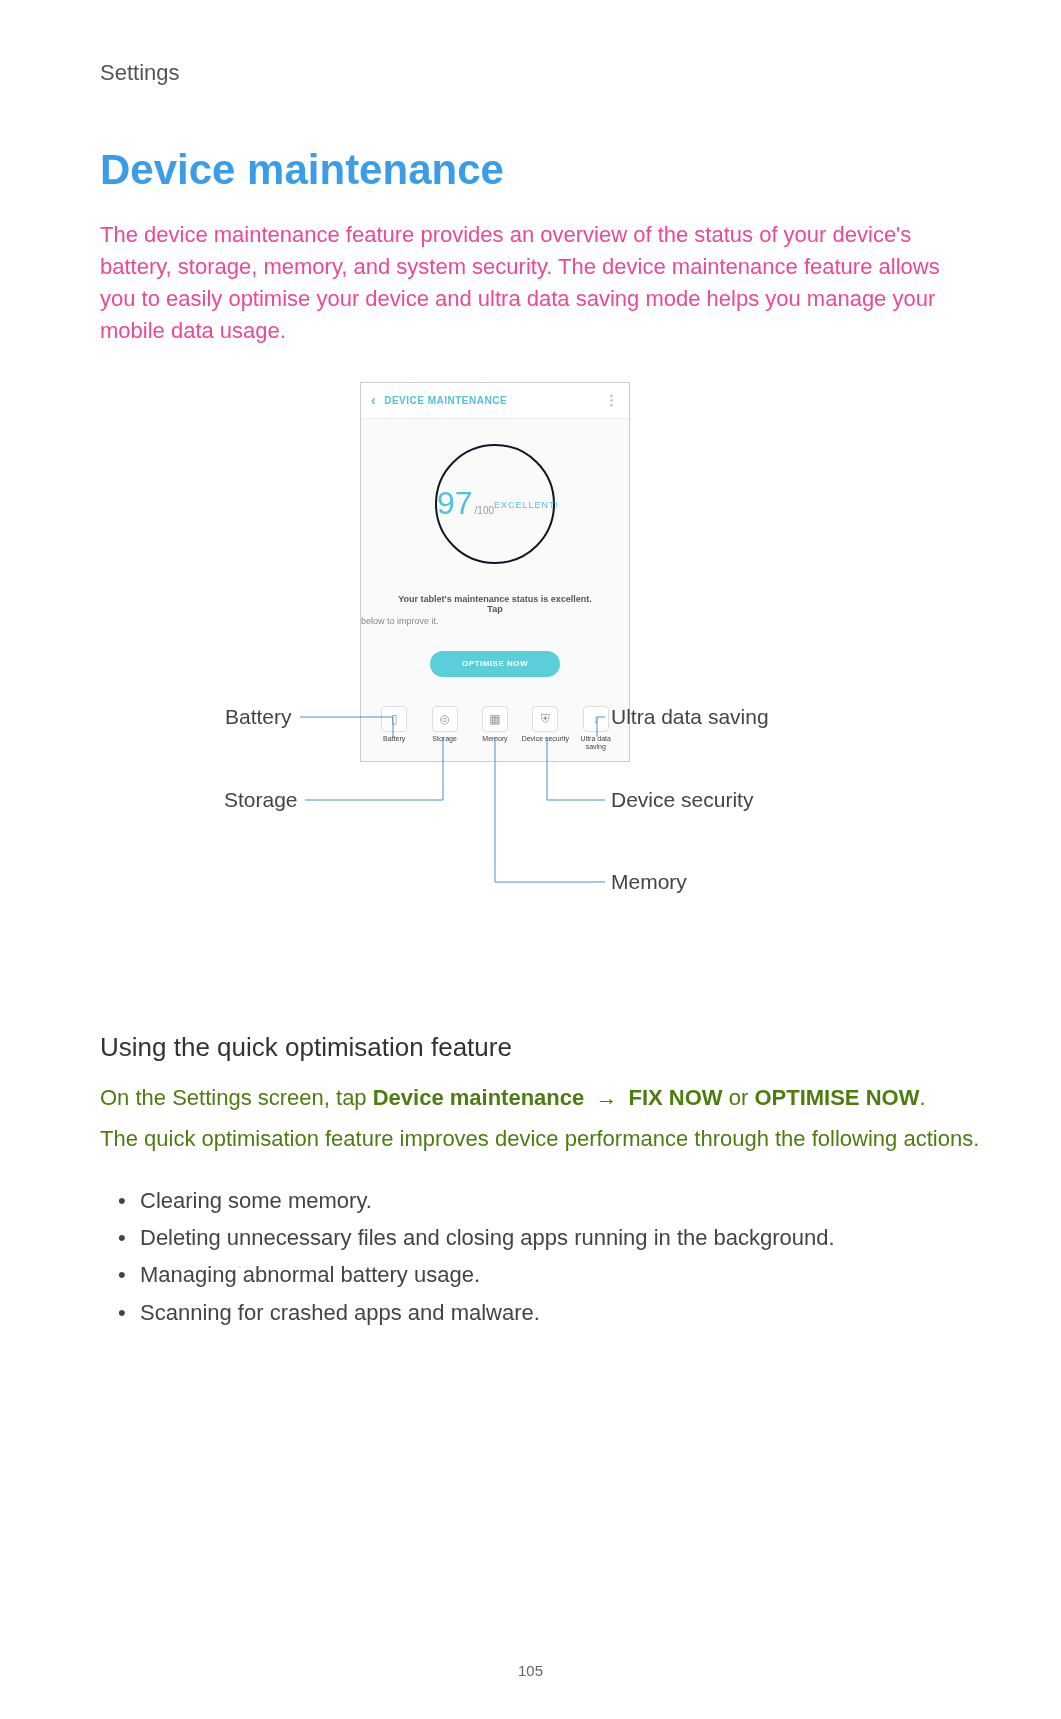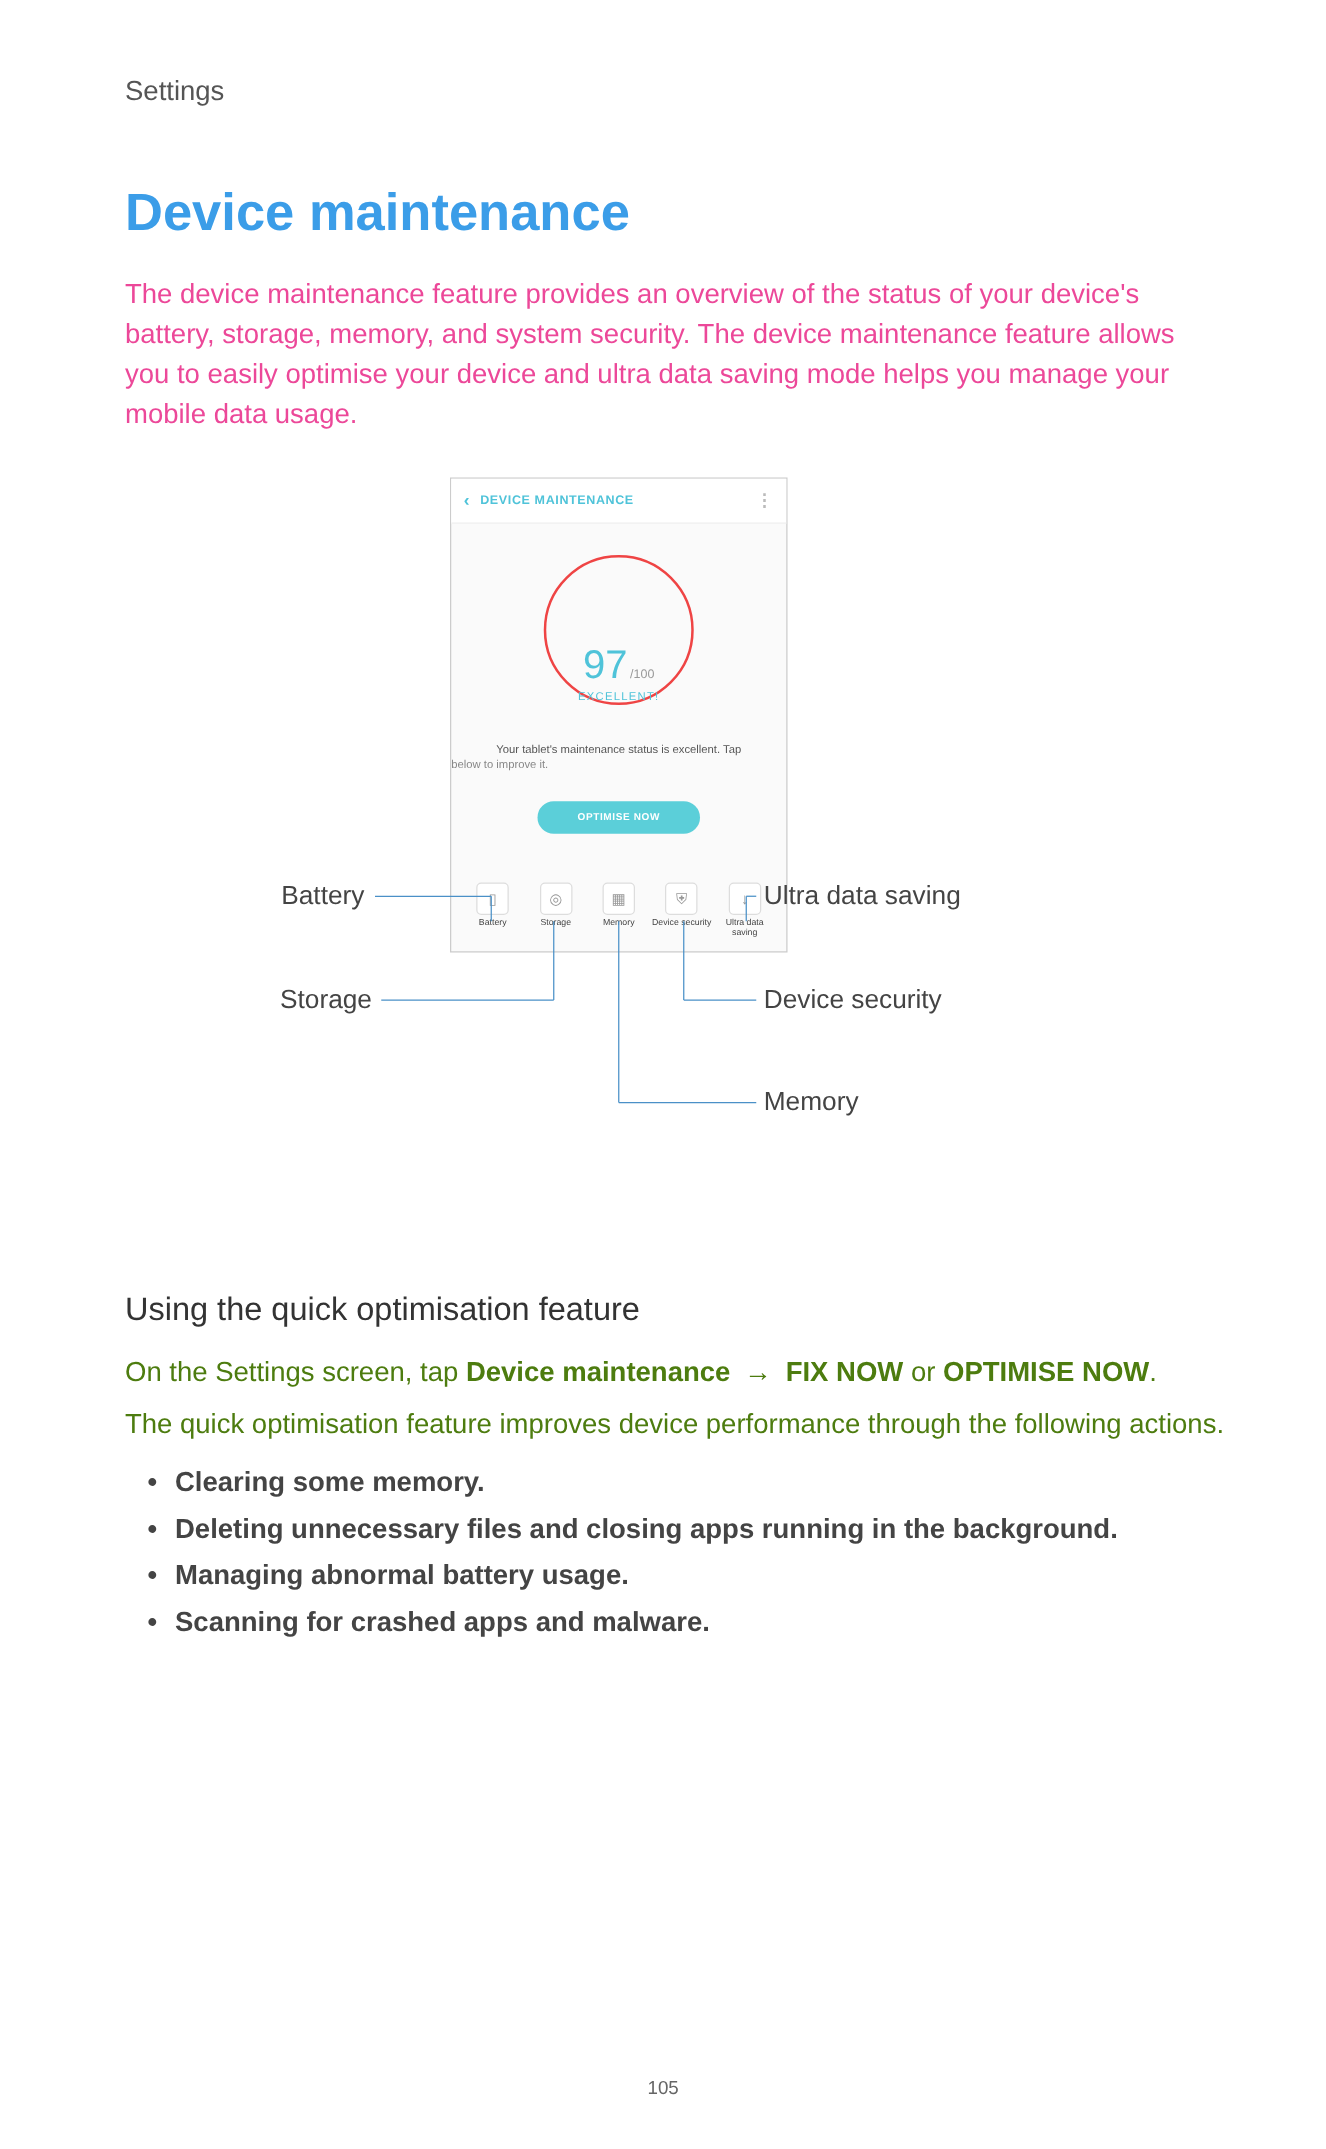--- a/index.html
+++ b/index.html
@@ -62,27 +62,27 @@
       margin-right: 8px;
     }
     .phone-menu {
       margin-left: auto;
       color: #bbb;
       font-size: 14px;
     }
     .score-circle {
       width: 120px;
       height: 120px;
-      border: 2px solid #ef4444;
+      border: 2px solid #0f172a;
       border-radius: 50%;
       margin: 25px auto 0;
       display: flex;
-      flex-direction: column;
-      align-items: center;
-      justify-content: flex-end;
+      flex-direction: row;
+      align-items: center;
+      justify-content: space-between;
     }
     .score-num {
       font-size: 32px;
       color: #4fc3d9;
       font-weight: 300;
     }
     .score-max {
       font-size: 10px;
       color: #999;
       margin-left: 2px;
@@ -92,21 +92,21 @@
       color: #4fc3d9;
       margin-top: 2px;
       letter-spacing: 1px;
     }
     .status-text {
       font-size: 9px;
       color: #555;
       text-align: center;
       margin-top: 30px;
       padding: 0 30px;
-      font-weight: 400;
+      font-weight: 700;
     }
     .status-sub {
       font-size: 9px;
       color: #888;
       text-align: left;
       margin-top: 2px;
     }
     .optimise-btn {
       width: 130px;
       height: 26px;
@@ -179,22 +179,21 @@
     .body-text {
       font-size: 22px;
       color: #4d7c0f;
       line-height: 1.5;
       margin-bottom: 8px;
     }
     .body-text strong { font-weight: 700; }
     .body-text .arrow { margin: 0 5px; }
     ul.bullets {
       list-style: none;
-      margin-top: 12px;
-      font-weight: bold;
+      margin-top: 27px;
     }
     ul.bullets li {
       font-size: 22px;
       color: #444;
       line-height: 1.7;
       padding-left: 40px;
       position: relative;
     }
     ul.bullets li::before {
       content: "•";

